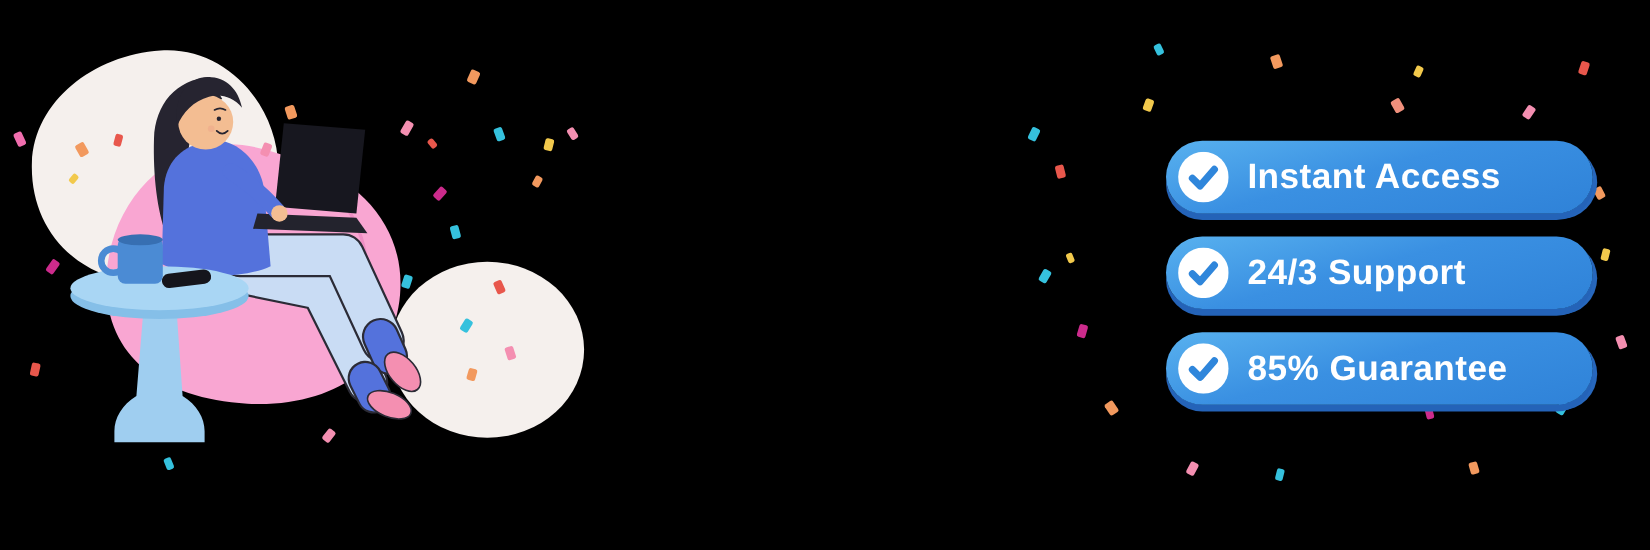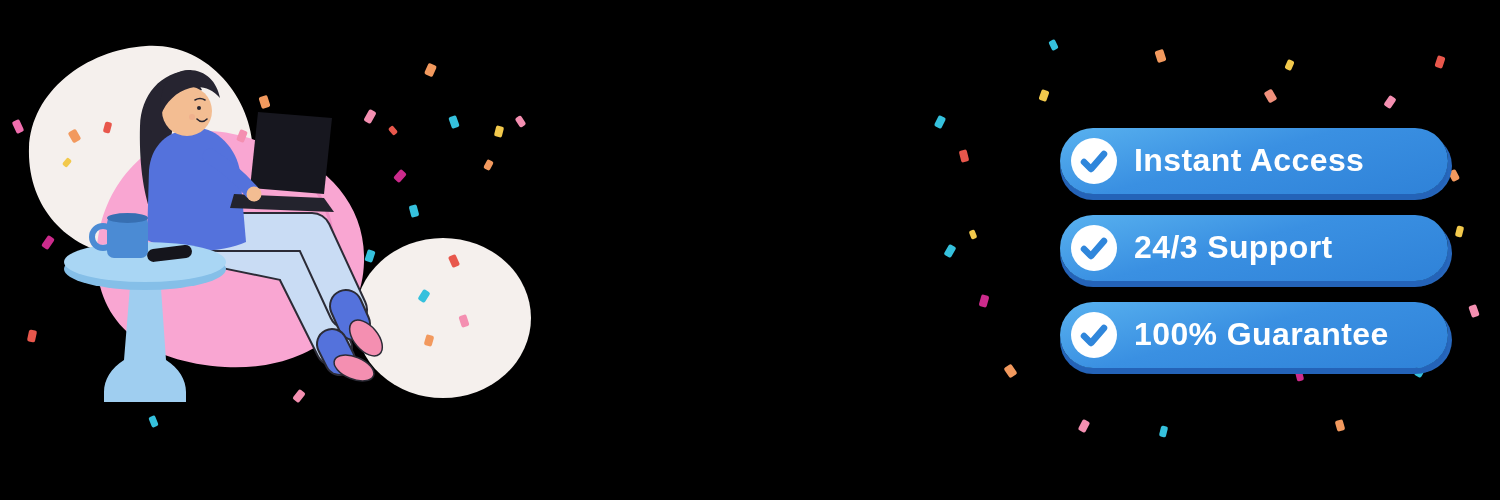--- a/index.html
+++ b/index.html
@@ -183,17 +183,17 @@
       </span>
       <span class="badge-label">24/3 Support</span>
     </div>
     <div class="badge">
       <span class="check">
         <svg viewBox="0 0 46 46">
             <circle cx="23" cy="23" r="23" fill="#FFFFFF"></circle>
             <path d="M13 24 L20 31 L33 16" fill="none" stroke="#2F86DB" stroke-width="6.5" stroke-linecap="round" stroke-linejoin="round"></path>
           </svg>
       </span>
-      <span class="badge-label">100% Guarantee</span>
+      <span class="badge-label">85% Guarantee</span>
     </div>
   </div>
 
 </div>
 
 </body></html>

